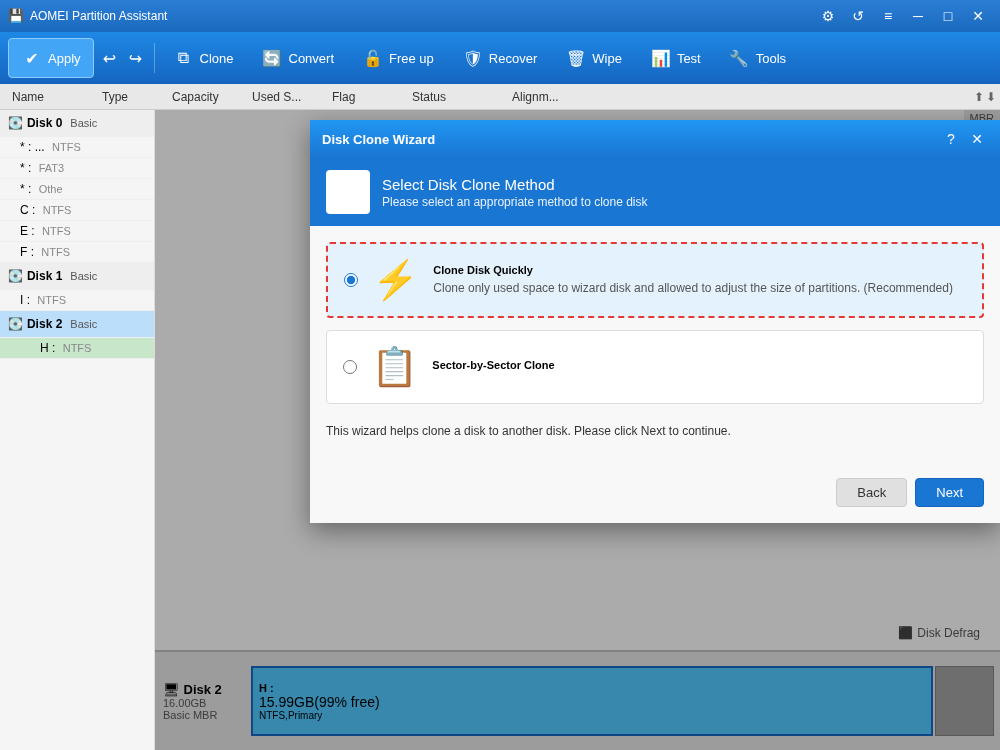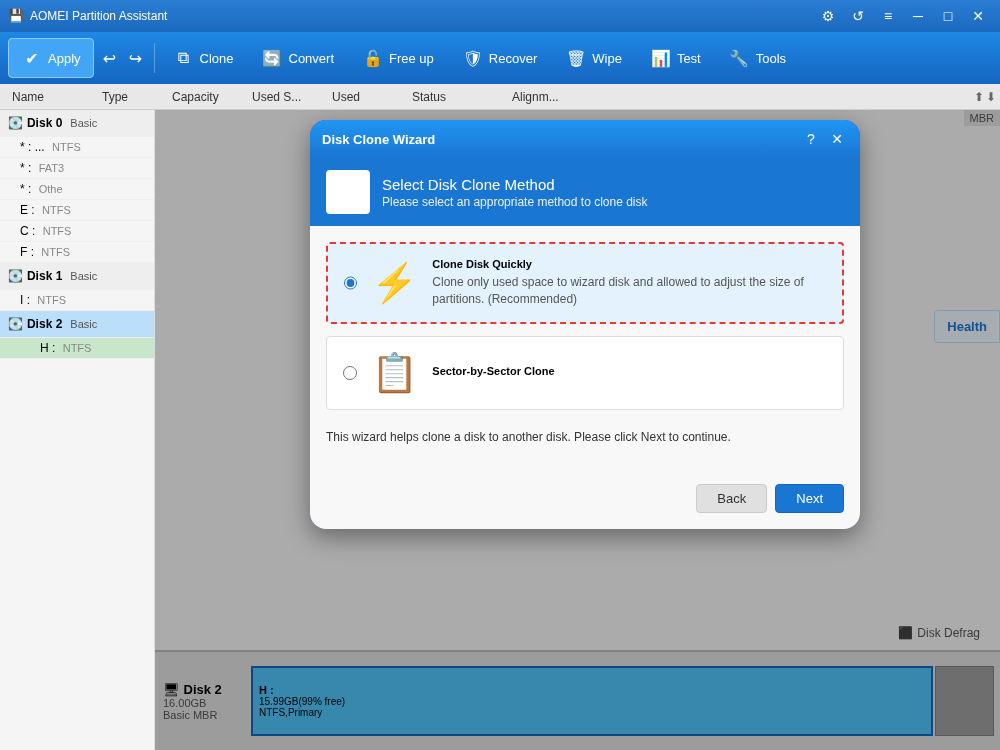--- a/index.html
+++ b/index.html
@@ -180,23 +180,23 @@
       position: absolute;
       top: 0; left: 0; right: 0; bottom: 0;
       background: rgba(0,0,0,0.3);
       display: flex;
       align-items: flex-start;
       justify-content: flex-start;
       padding-top: 10px;
       padding-left: 155px;
     }
     .modal {
-      width: 550px;
+      width: 690px;
       background: #6d28d9;
-      border-radius: 16px;
+      border-radius: 0;
       box-shadow: 0 8px 24px rgba(0,0,0,0.4);
       overflow: hidden;
     }
     .modal-header {
       background: linear-gradient(to bottom, #2196f3, #1976d2);
       color: white;
       padding: 8px 12px;
       display: flex;
       align-items: center;
       justify-content: space-between;
@@ -345,21 +345,21 @@
     <span class="toolbar-icon">🔧</span>
     <span>Tools</span>
   </button>
 </div>
 
 <div class="col-headers">
   <span class="col-header name">Name</span>
   <span class="col-header type">Type</span>
   <span class="col-header capacity">Capacity</span>
   <span class="col-header used">Used S...</span>
-  <span class="col-header flag">Used</span>
+  <span class="col-header flag">Flag</span>
   <span class="col-header status">Status</span>
   <span class="col-header align">Alignm...</span>
   <div class="col-header-right">
     <span class="col-sort-icon">⬆</span>
     <span class="col-sort-icon">⬇</span>
   </div>
 </div>
 
 <div class="main-area">
 
@@ -376,25 +376,25 @@
     </div>
     <div class="disk-sub-item">
       <span>* :</span>
       <span style="color:#888;font-size:11px;margin-left:4px;">FAT3</span>
     </div>
     <div class="disk-sub-item">
       <span>* :</span>
       <span style="color:#888;font-size:11px;margin-left:4px;">Othe</span>
     </div>
     <div class="disk-sub-item">
+      <span>C :</span>
+      <span style="color:#888;font-size:11px;margin-left:4px;">NTFS</span>
+    </div>
+    <div class="disk-sub-item">
       <span>E :</span>
-      <span style="color:#888;font-size:11px;margin-left:4px;">NTFS</span>
-    </div>
-    <div class="disk-sub-item">
-      <span>C :</span>
       <span style="color:#888;font-size:11px;margin-left:4px;">NTFS</span>
     </div>
     <div class="disk-sub-item">
       <span>F :</span>
       <span style="color:#888;font-size:11px;margin-left:4px;">NTFS</span>
     </div>
 
     <div class="disk-item disk-header">
       <span>💽</span>
       <span>Disk 1</span>
@@ -437,21 +437,21 @@
           <div style="display:flex;align-items:center;gap:4px;">
             <span>🖥</span>
             <strong>Disk 2</strong>
           </div>
           <div class="disk-label-size">16.00GB</div>
           <div class="disk-label-type">Basic MBR</div>
         </div>
         <div class="disk-visual-bars">
           <div class="disk-bar ntfs-blue selected-bar" style="width:92%;flex-shrink:0;">
             <span style="font-weight:bold;">H :</span>
-            <span style="font-size:10px;">15.99GB(99% free)</span>
+            <span style="font-size:14px;">15.99GB(99% free)</span>
             <span style="font-size:10px;">NTFS,Primary</span>
           </div>
           <div class="disk-bar unallocated" style="width:8%;flex-shrink:0;"></div>
         </div>
       </div>
     </div>
 
     <div class="modal-overlay">
       <div class="modal">
 

